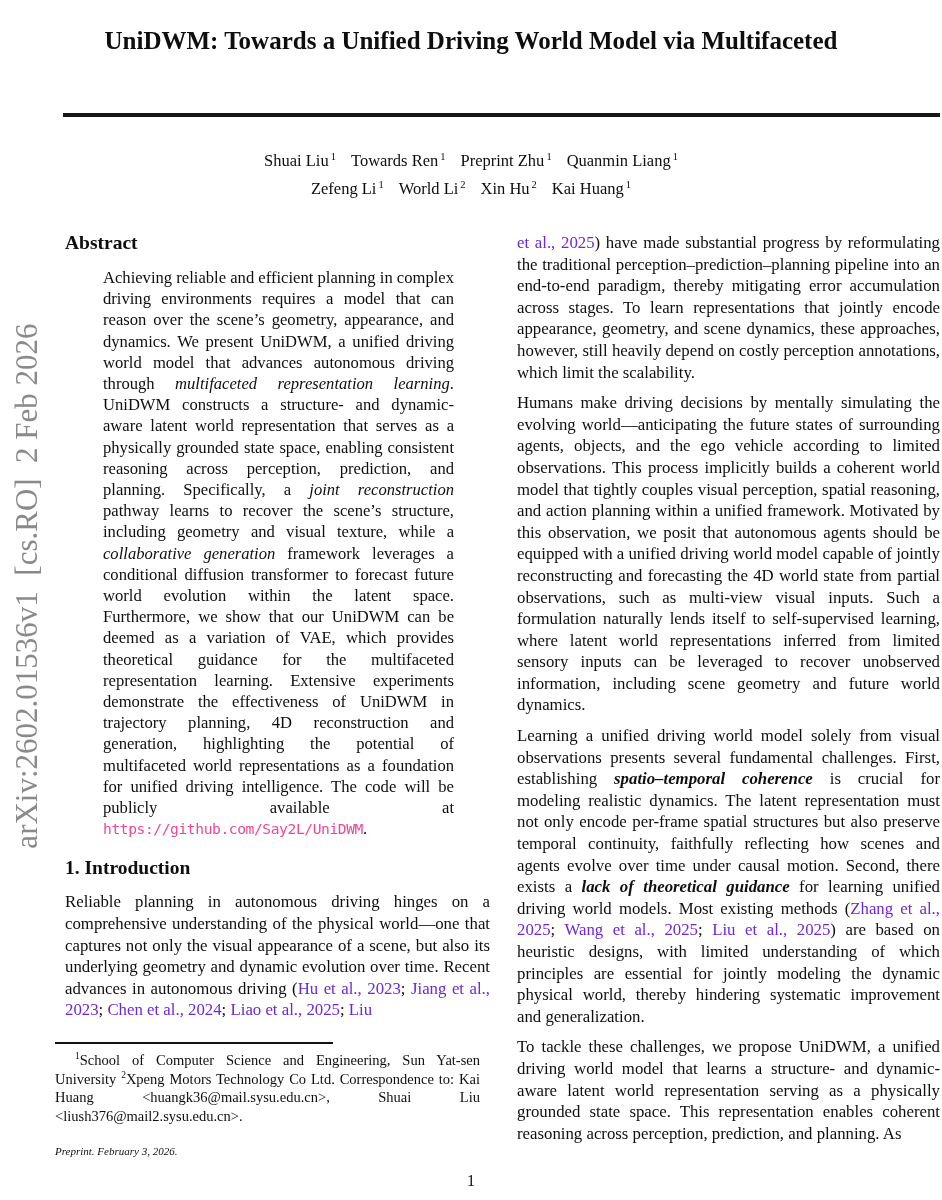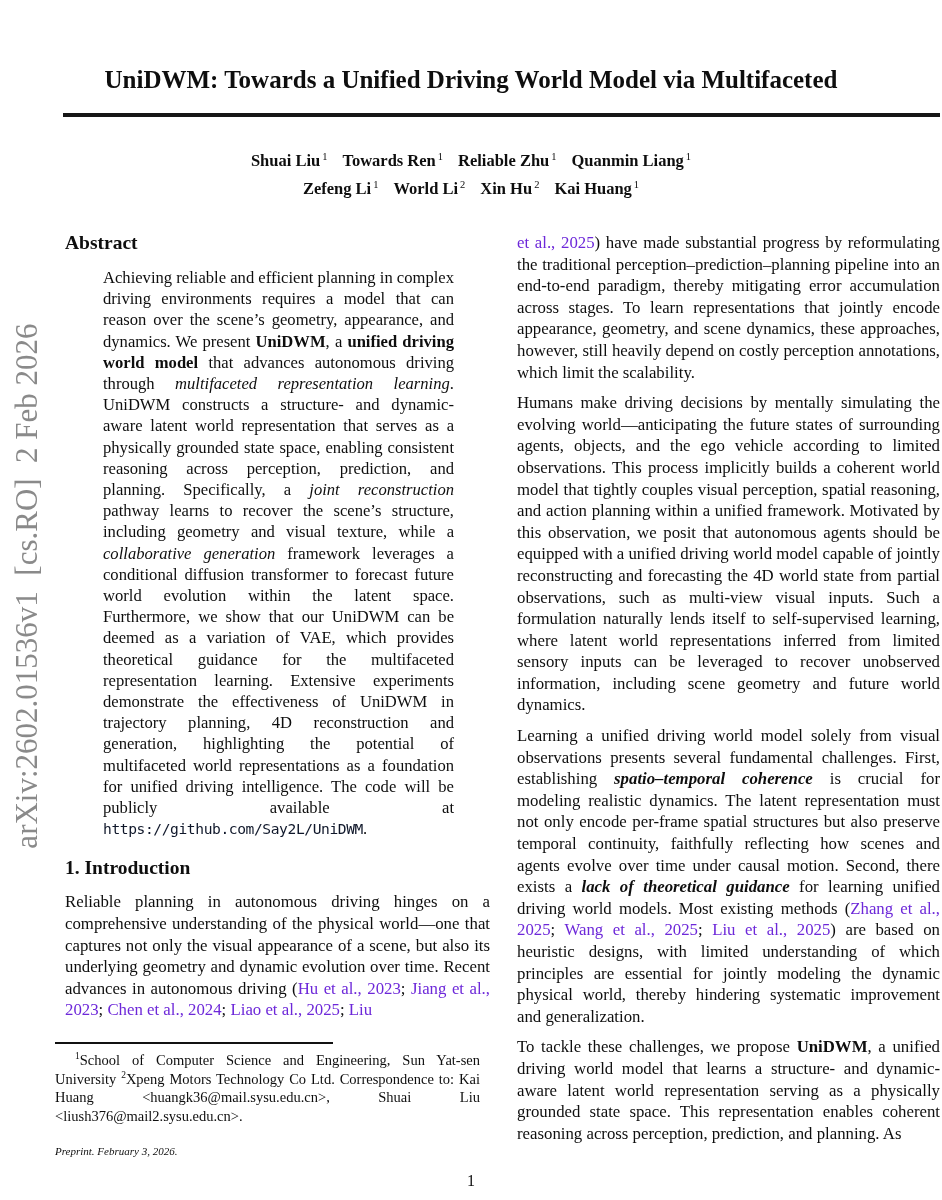--- a/index.html
+++ b/index.html
@@ -21,21 +21,20 @@
     text-align:center;
     font-size:31px;
     color:#8a8a8a;
     white-space:pre;
   }
   .title-block {
     position:absolute; left:0; top:22px; width:942px;
     text-align:center;
     font-size:25px; font-weight:bold;
     line-height:37px;
-    margin-top:39px;
   }
   .title-rule {
     position:absolute; left:63px; top:113px;
     width:877px; height:4px;
     background:#161616;
   }
   .authors-block {
     position:absolute; left:0; top:147px; width:942px;
     text-align:center;
     font-size:16.5px; font-weight:bold;
@@ -67,44 +66,44 @@
   }
   .footnote-rule { width:278px; height:2px; background:#111; margin:0 0 7px 0; }
   .footnote-body { text-align:justify; text-indent:20px; }
   .preprint { margin-top:17px; font-style:italic; font-size:11px; }
   .page-number {
     position:absolute; left:0; top:1172px; width:942px;
     text-align:center; font-size:16px;
   }
   
   .seg-plain {}
-  .seg-b  { font-weight:bold; }
+  .seg-b  { font-weight:normal; }
   .seg-i  { font-style:italic; }
   .seg-bi { font-weight:bold; font-style:italic; }
   .seg-link { color:#6d28d9; }
-  .seg-url  { color:#0f172a; font-family:"DejaVu Sans Mono", monospace; font-size:14.6px; letter-spacing:-0.4px; }
+  .seg-url  { color:#ec4899; font-family:"DejaVu Sans Mono", monospace; font-size:14.6px; letter-spacing:-0.4px; }
   .seg-sup  { vertical-align:super; font-size:10.5px; font-weight:normal; line-height:0; margin-left:2px; }
   .seg-gap  { display:inline-block; width:15px; }
   .footnote .seg-sup { font-size:9.5px; margin-left:0; }
 </style>
 </head>
 <body>
 
 <div class="page">
 
   <div class="arxiv-stamp">arXiv:2602.01536v1  [cs.RO]  2 Feb 2026</div>
 
   <div class="title-block">
     <div>UniDWM: Towards a Unified Driving World Model via Multifaceted</div>
   </div>
 
   <div class="title-rule"></div>
 
   <div class="authors-block">
-    <div><span class="seg-b">Shuai Liu</span><span class="seg-sup">1</span><span class="seg-gap"></span><span class="seg-b">Towards Ren</span><span class="seg-sup">1</span><span class="seg-gap"></span><span class="seg-b">Reliable Zhu</span><span class="seg-sup">1</span><span class="seg-gap"></span><span class="seg-b">Quanmin Liang</span><span class="seg-sup">1</span></div>
+    <div><span class="seg-b">Shuai Liu</span><span class="seg-sup">1</span><span class="seg-gap"></span><span class="seg-b">Towards Ren</span><span class="seg-sup">1</span><span class="seg-gap"></span><span class="seg-b">Preprint Zhu</span><span class="seg-sup">1</span><span class="seg-gap"></span><span class="seg-b">Quanmin Liang</span><span class="seg-sup">1</span></div>
     <div><span class="seg-b">Zefeng Li</span><span class="seg-sup">1</span><span class="seg-gap"></span><span class="seg-b">World Li</span><span class="seg-sup">2</span><span class="seg-gap"></span><span class="seg-b">Xin Hu</span><span class="seg-sup">2</span><span class="seg-gap"></span><span class="seg-b">Kai Huang</span><span class="seg-sup">1</span></div>
   </div>
 
   <div class="col-left">
     <div class="abstract-heading">Abstract</div>
     <div class="abstract-body"><span class="seg-plain">Achieving reliable and efficient planning in complex driving environments requires a model that can reason over the scene’s geometry, appearance, and dynamics.  We present </span><span class="seg-b">UniDWM</span><span class="seg-plain">, a </span><span class="seg-b">unified driving world model</span><span class="seg-plain"> that advances autonomous driving through </span><span class="seg-i">multifaceted representation learning</span><span class="seg-plain">. UniDWM constructs a structure- and dynamic-aware latent world representation that serves as a physically grounded state space, enabling consistent reasoning across perception, prediction, and planning. Specifically, a </span><span class="seg-i">joint reconstruction</span><span class="seg-plain"> pathway learns to recover the scene’s structure, including geometry and visual texture, while a </span><span class="seg-i">collaborative generation</span><span class="seg-plain"> framework leverages a conditional diffusion transformer to forecast future world evolution within the latent space. Furthermore, we show that our UniDWM can be deemed as a variation of VAE, which provides theoretical guidance for the multifaceted representation learning. Extensive experiments demonstrate the effectiveness of UniDWM in trajectory planning, 4D reconstruction and generation, highlighting the potential of multifaceted world representations as a foundation for unified driving intelligence. The code will be publicly available at </span><span class="seg-url">https://github.com/Say2L/UniDWM</span><span class="seg-plain">.</span></div>
     <div class="intro-heading">1. Introduction</div>
     <div class="body-par"><span class="seg-plain">Reliable planning in autonomous driving hinges on a comprehensive understanding of the physical world—one that captures not only the visual appearance of a scene, but also its underlying geometry and dynamic evolution over time. Recent advances in autonomous driving (</span><span class="seg-link">Hu et al., 2023</span><span class="seg-plain">; </span><span class="seg-link">Jiang et al., 2023</span><span class="seg-plain">; </span><span class="seg-link">Chen et al., 2024</span><span class="seg-plain">; </span><span class="seg-link">Liao et al., 2025</span><span class="seg-plain">; </span><span class="seg-link">Liu</span></div>
   </div>
 

